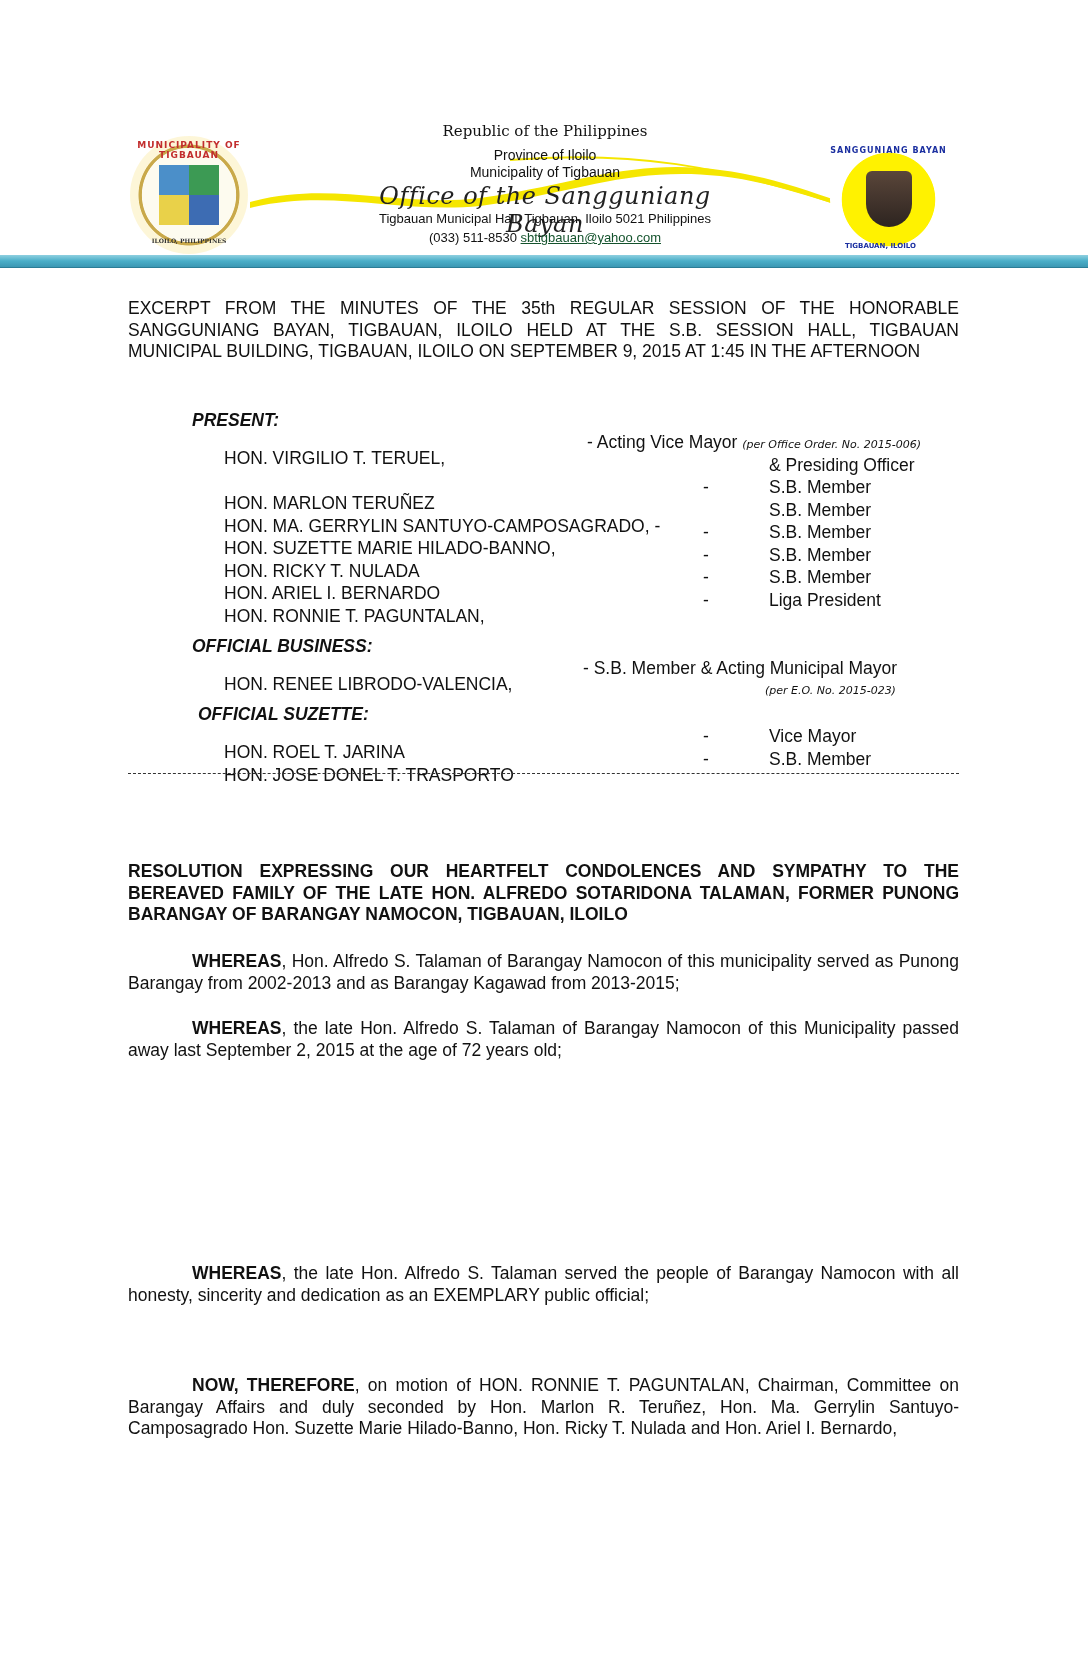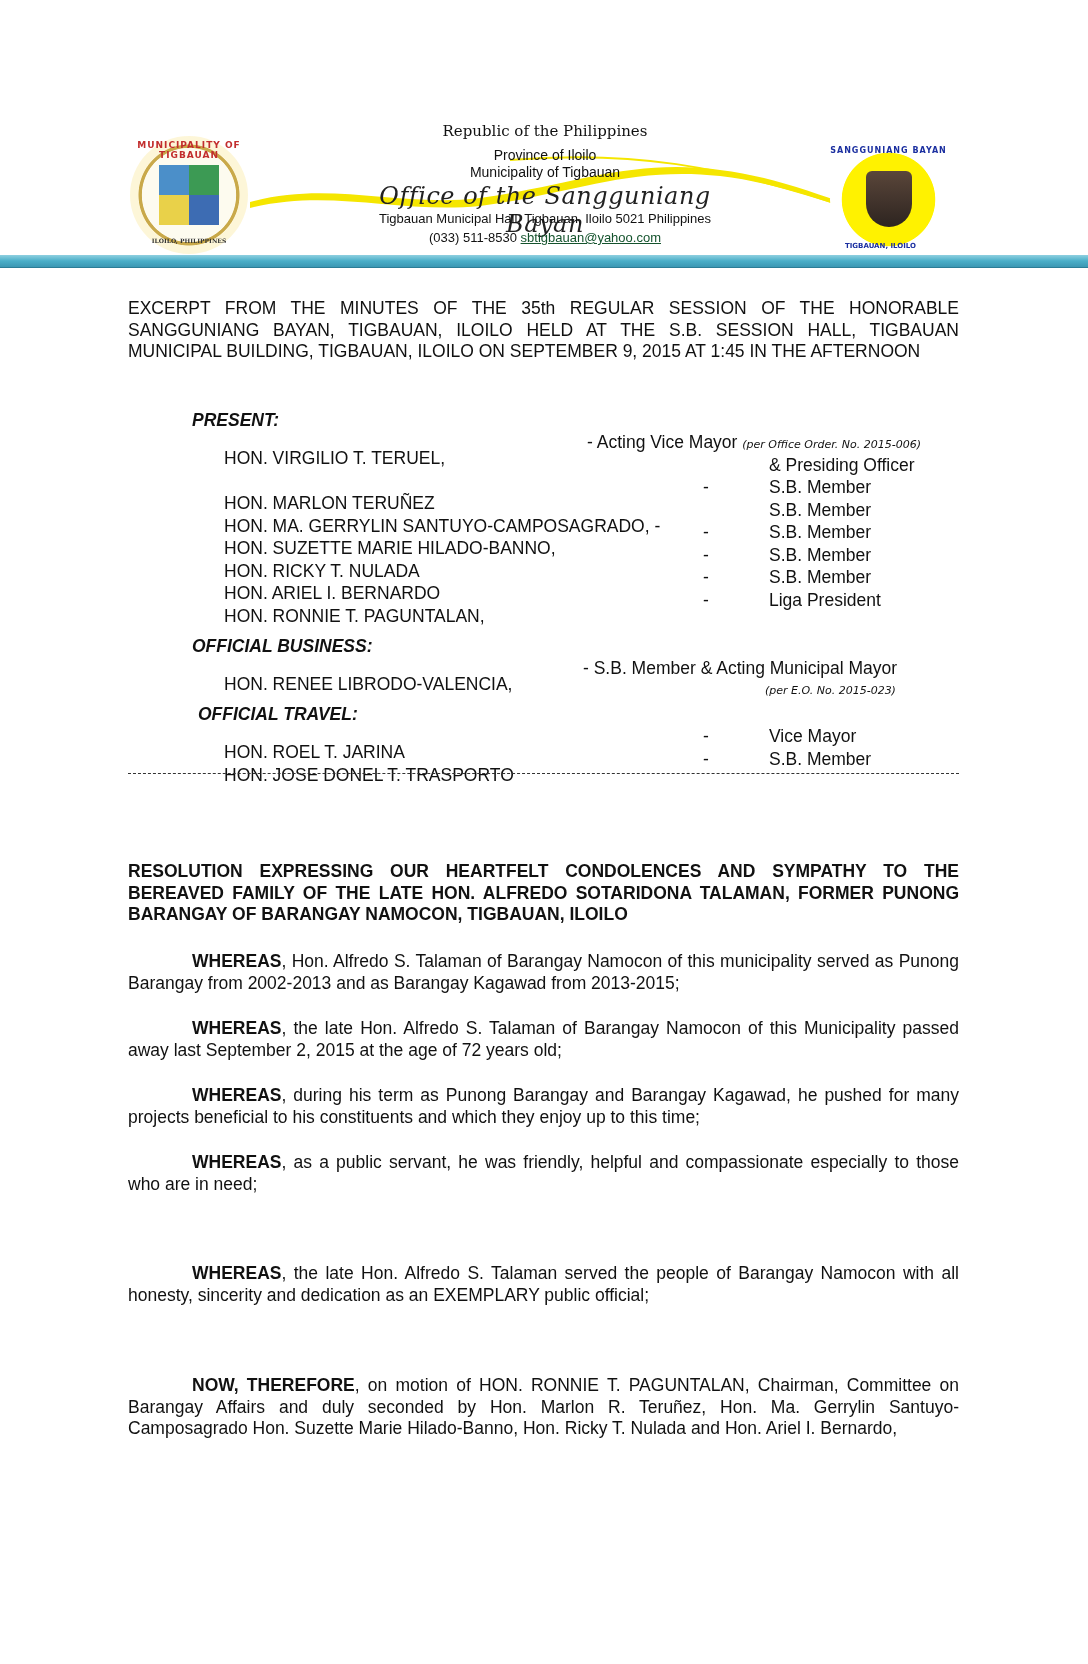--- a/index.html
+++ b/index.html
@@ -155,37 +155,35 @@
 
     <div class="att-heading" style="left:192px; top:636px;">OFFICIAL BUSINESS:</div>
     <div class="att-row" style="top:658px; left:0;">
       <span class="att-name">HON. RENEE LIBRODO-VALENCIA,</span>
       <span class="att-role" style="left:583px;">- S.B. Member &amp; Acting Municipal Mayor</span>
     </div>
     <div class="att-row" style="top:684px; left:0;">
       <span class="att-role att-note" style="left:765px;">(per E.O. No. 2015-023)</span>
     </div>
 
-    <div class="att-heading" style="left:198px; top:704px;">OFFICIAL TRAVEL:</div>
+    <div class="att-heading" style="left:198px; top:704px;">OFFICIAL SUZETTE:</div>
     <div class="att-row" style="top:726px; left:0;">
       <span class="att-name">HON.  ROEL T. JARINA</span>
       <span class="att-dash">-</span>
       <span class="att-role">Vice Mayor</span>
     </div>
     <div class="att-row" style="top:749px; left:0;">
       <span class="att-name">HON. JOSE DONEL T. TRASPORTO</span>
       <span class="att-dash">-</span>
       <span class="att-role">S.B. Member</span>
     </div>
   </div>
 
   <div class="divider"></div>
 
   <div class="block text justify res-title">RESOLUTION EXPRESSING OUR HEARTFELT CONDOLENCES AND SYMPATHY TO THE BEREAVED FAMILY OF THE LATE HON. ALFREDO SOTARIDONA TALAMAN, FORMER PUNONG BARANGAY OF BARANGAY NAMOCON, TIGBAUAN, ILOILO</div>
 
   <div class="para text justify" style="top:951px;"><b>WHEREAS</b><span>, Hon. Alfredo S. Talaman of Barangay Namocon of this municipality served as Punong Barangay from 2002-2013 and as Barangay Kagawad from 2013-2015;</span></div>
   <div class="para text justify" style="top:1018px;"><b>WHEREAS</b><span>, the late Hon. Alfredo S. Talaman of Barangay Namocon of this Municipality passed away last September 2, 2015 at the age of 72 years old;</span></div>
-  <div class="para text justify" style="top:1085px;"><b>WHEREAS</b><span>, during his term as Punong Barangay and Barangay Kagawad, he pushed for many projects beneficial to his constituents and which they enjoy up to this time;</span></div>
-  <div class="para text justify" style="top:1152px;"><b>WHEREAS</b><span>, as a public servant, he was friendly, helpful and compassionate especially to those who are in need;</span></div>
   <div class="para text justify" style="top:1263px;"><b>WHEREAS</b><span>, the late Hon. Alfredo S. Talaman served the people of Barangay Namocon with all honesty, sincerity and dedication as an EXEMPLARY public official;</span></div>
   <div class="para text justify" style="top:1375px;"><b>NOW, THEREFORE</b><span>,  on motion of HON. RONNIE T. PAGUNTALAN,  Chairman, Committee on Barangay Affairs  and duly seconded by Hon. Marlon R. Teruñez, Hon. Ma. Gerrylin Santuyo-Camposagrado Hon. Suzette Marie Hilado-Banno, Hon. Ricky T. Nulada and Hon. Ariel I. Bernardo,</span></div>
 
 </div>
 
 </body></html>

